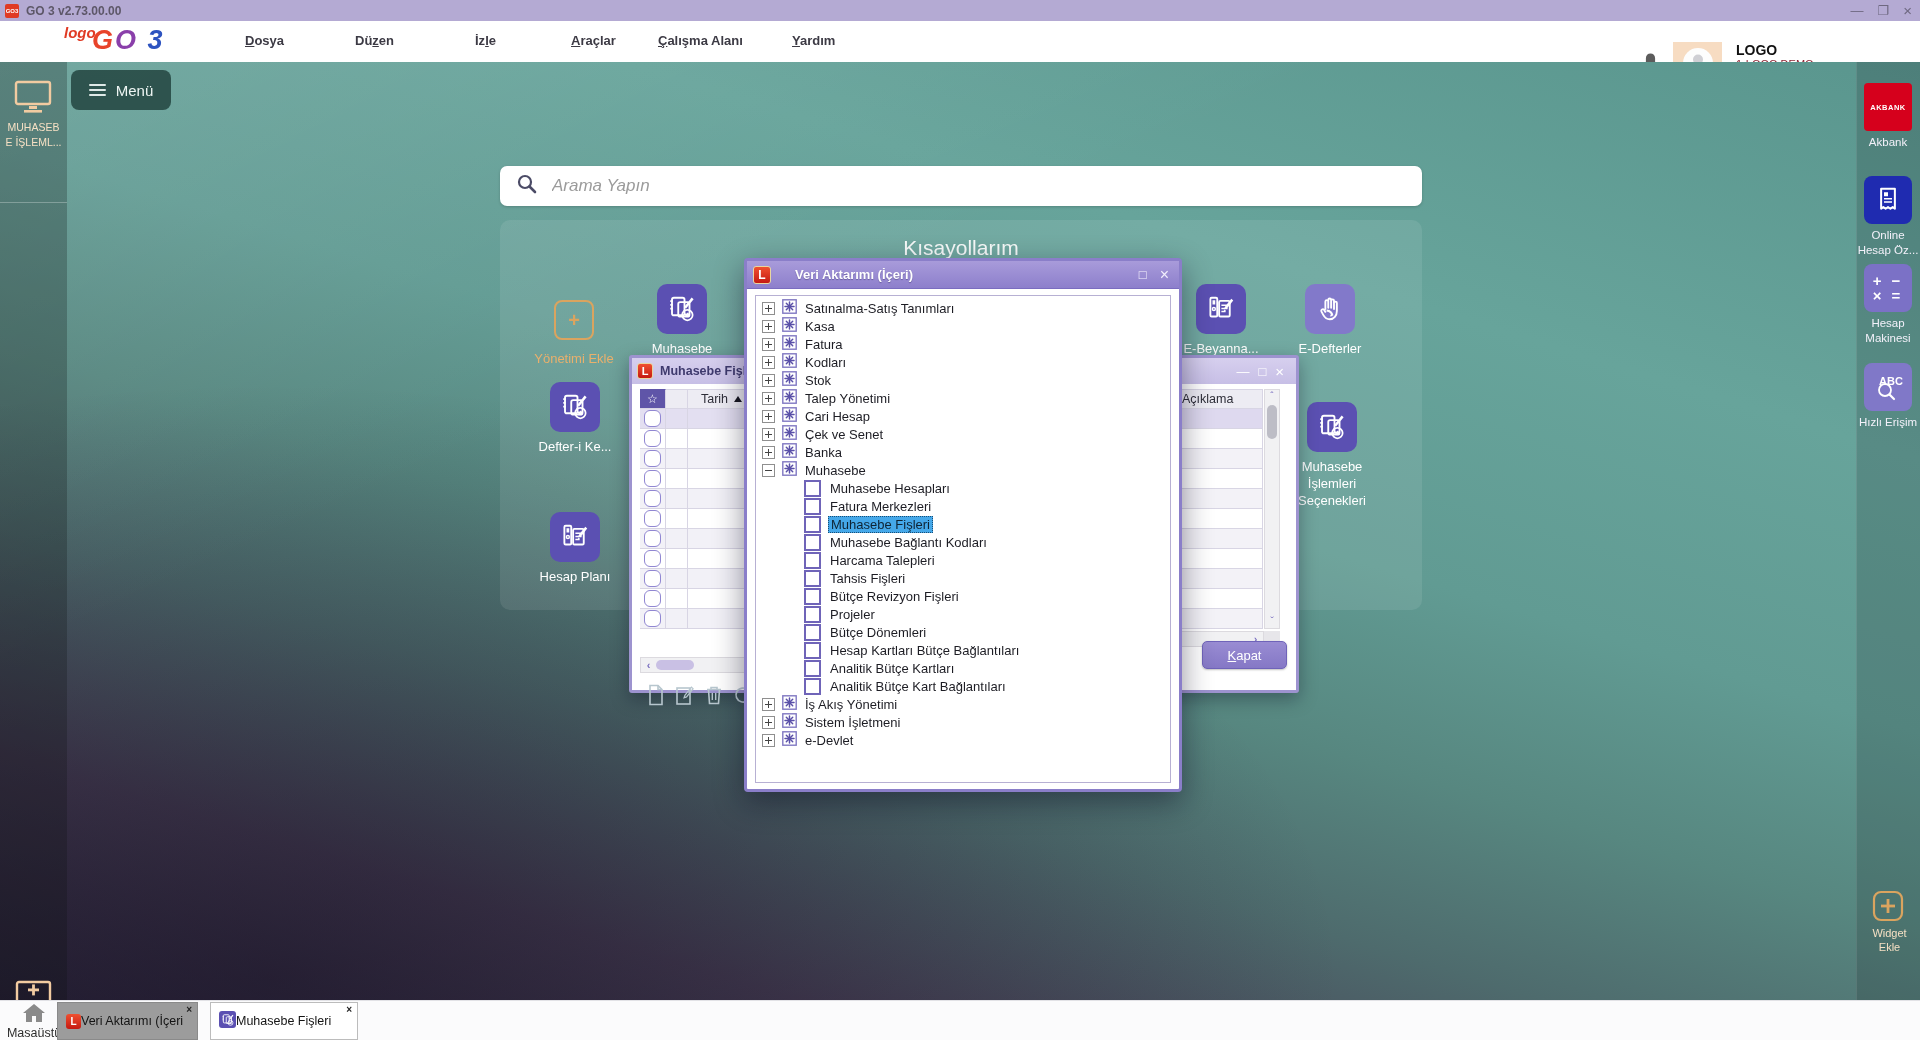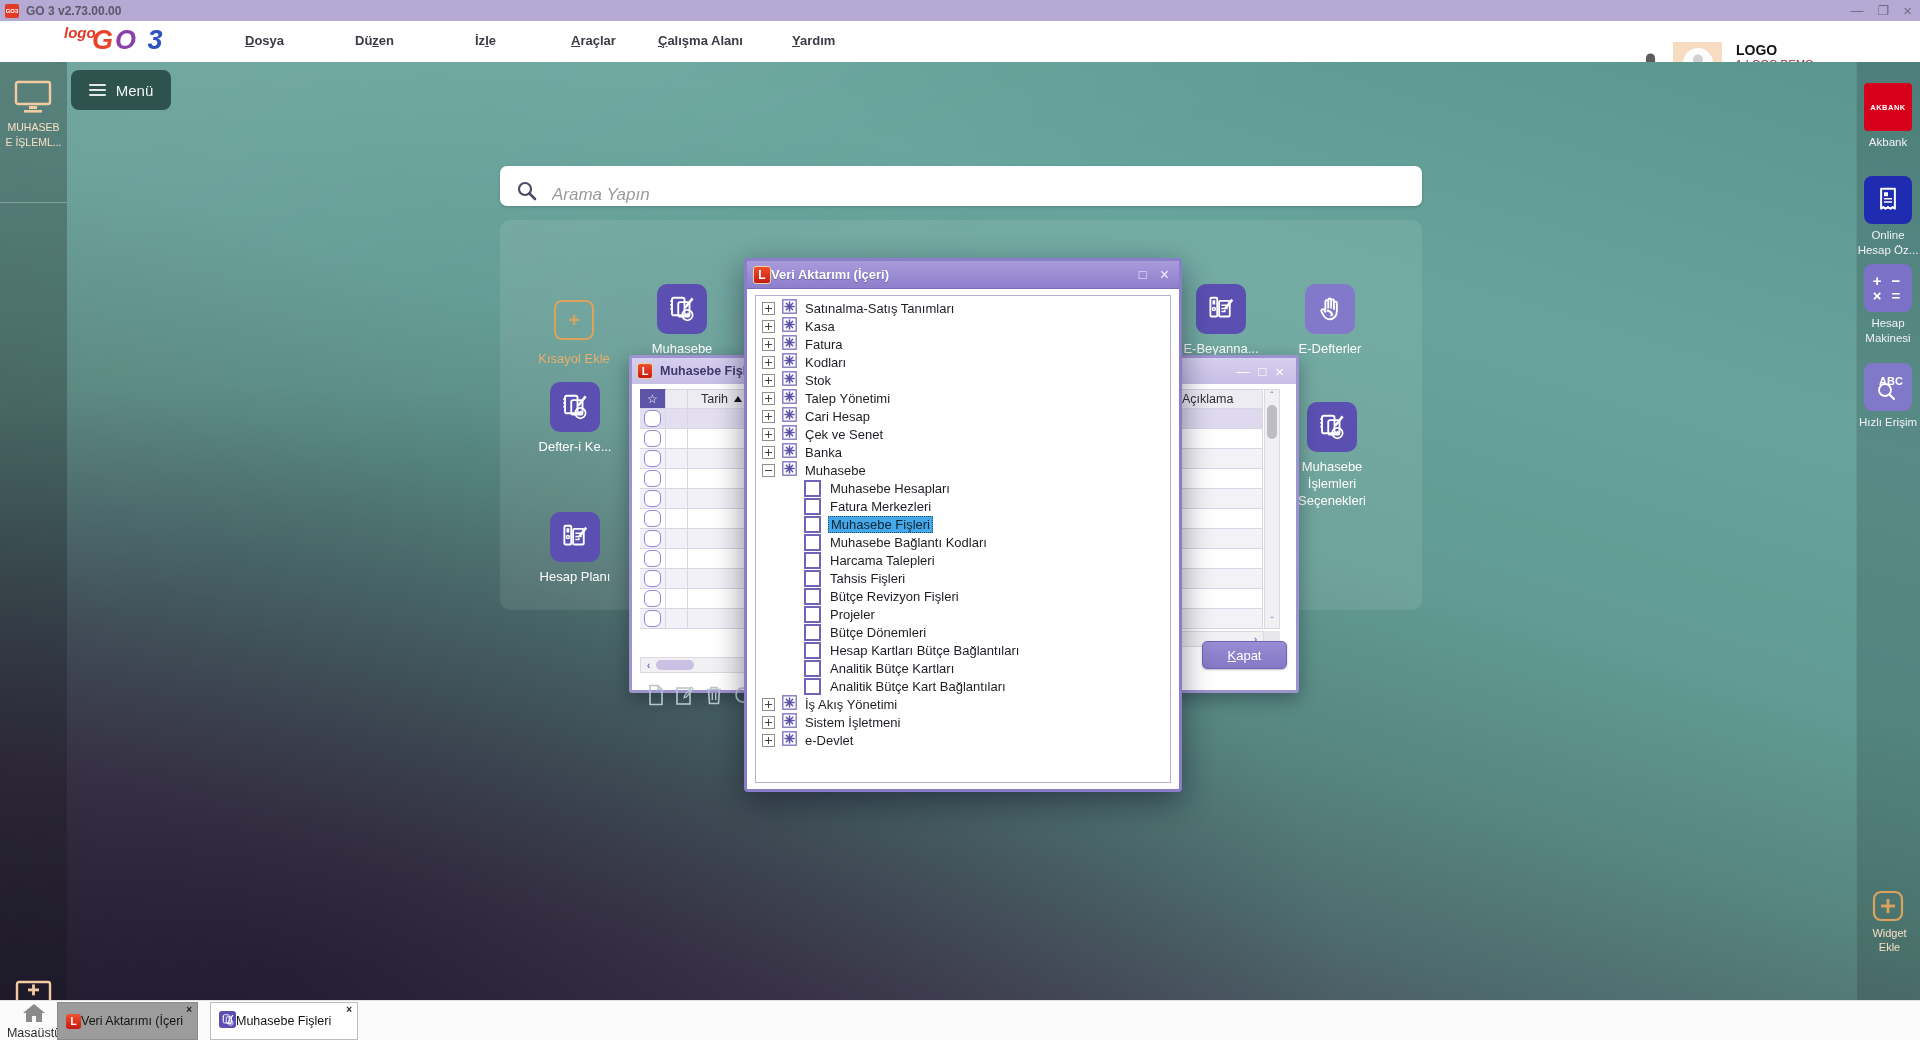--- a/index.html
+++ b/index.html
@@ -46,21 +46,21 @@
   .menu-btn{left:71px;top:70px;width:100px;height:40px;border-radius:8px;background:rgba(30,62,58,.80);
     display:flex;align-items:center;justify-content:center;gap:10px;color:#eef5f3;font-size:15px;cursor:pointer;}
   .hamb{display:inline-block;width:17px;}
   .hamb span{display:block;height:2px;background:#dfe9e7;margin:3px 0;border-radius:1px;}
 
   .rr-item{position:absolute;left:1856px;width:64px;text-align:center;color:#f3f1fa;font-size:11.5px;line-height:15px;}
   .rr-icon{margin:0 auto;width:48px;height:48px;border-radius:8px;display:flex;align-items:center;justify-content:center;flex-direction:column;}
   .rr-label{margin-top:4px;}
 
   
-  .search{left:500px;top:166px;width:922px;height:40px;background:#fff;border-radius:7px;display:flex;align-items:flex-end;
+  .search{left:500px;top:166px;width:922px;height:40px;background:#fff;border-radius:7px;display:flex;align-items:center;
     box-shadow:0 1px 3px rgba(0,0,0,.18);}
   .search input{border:0;outline:0;flex:1;font-size:17px;font-style:italic;color:#555;margin-left:12px;
     font-family:"Liberation Sans",sans-serif;background:transparent;}
   .search input::placeholder{color:#9b9b9b;}
   .search .mag{margin-left:16px;}
 
   
   .panel{left:500px;top:220px;width:922px;height:390px;border-radius:10px;background:rgba(255,255,255,.09);}
   .panel-title{left:500px;top:236px;width:922px;text-align:center;color:rgba(255,255,255,.95);font-size:21px;}
   .sc-item{position:absolute;width:110px;text-align:center;cursor:pointer;}
@@ -95,21 +95,21 @@
   .sb-thumb{height:10px;border-radius:5px;background:#c9c0e4;}
   .vscroll{position:absolute;width:16px;background:#f1f1f3;border:1px solid #dcdadf;box-sizing:border-box;}
   .tool-ic{position:absolute;width:24px;height:24px;}
 
   
   .dialog{left:744px;top:258px;width:432px;height:528px;border:3px solid #8a7ec9;border-radius:4px;background:#fff;
      box-shadow:0 10px 30px rgba(10,8,30,.45);}
   .dlg-tb{height:27px;background:linear-gradient(#a89bda,#8d7fcc);display:flex;align-items:center;position:relative;border-bottom:1px solid #7a6cc0;}
   .dlg-tb .lico{width:18px;height:18px;border-radius:3px;margin-left:6px;background:linear-gradient(#f05030,#c51a12);
      color:#fff;font-size:12px;font-weight:bold;display:flex;align-items:center;justify-content:center;border:1px solid #e8d6a0;box-sizing:border-box;}
-  .dlg-tb .dtitle{margin-left:0;font-size:13px;font-weight:bold;color:#fff;text-shadow:0 1px 1px rgba(40,30,90,.4);}
+  .dlg-tb .dtitle{margin-left:24px;font-size:13px;font-weight:bold;color:#fff;text-shadow:0 1px 1px rgba(40,30,90,.4);}
   .dlg-ctls{position:absolute;right:10px;top:0;height:27px;display:flex;align-items:center;gap:13px;color:#f2effc;}
   .tree-wrap{position:absolute;left:8px;top:34px;width:414px;height:486px;border:1px solid #b7b0d3;background:#fff;overflow:hidden;}
   .tnode{display:flex;align-items:center;height:18px;font-size:13px;color:#1d1d24;}
   .expander{width:11px;height:11px;border:1px solid #8f8f8f;background:#fff;margin-left:6px;position:relative;box-sizing:content-box;}
   .expander:before,.expander.minus:before{content:"";position:absolute;left:2px;top:5px;width:7px;height:1px;background:#444;}
   .expander.plus:after{content:"";position:absolute;left:5px;top:2px;width:1px;height:7px;background:#444;}
   .modicon{margin-left:7px;}
   .tlabel{margin-left:8px;white-space:nowrap;}
   .tchk{width:13px;height:13px;border:2px solid #6f64b8;background:#fff;margin-left:48px;flex:none;}
   .clabel{margin-left:9px;white-space:nowrap;}
@@ -272,24 +272,25 @@
     <span class="mag">
       <svg width="22" height="22" viewBox="0 0 22 22">
           <circle cx="9" cy="9" r="6" fill="none" stroke="#4b4b66" stroke-width="2.2"></circle>
           <line x1="13.5" y1="13.5" x2="19" y2="19" stroke="#4b4b66" stroke-width="2.6" stroke-linecap="round"></line>
         </svg>
     </span>
     <input type="text" placeholder="Arama Yapın" style="">
   </div>
 
   <div class="abs panel"></div>
+  <div class="abs panel-title">Kısayollarım</div>
   <div id="shortcut-items">
       <div class="sc-item abs" style="left: 519px; top: 296px;">
         <div class="sc-icon outline" style="margin: 4px auto 0px;">+</div>
-        <div class="sc-label tan" style="margin-top: 10px;">Kısayol Ekle</div>
+        <div class="sc-label tan" style="margin-top: 10px;">Yönetimi Ekle</div>
       </div>
       <div class="sc-item abs" style="left: 627px; top: 284px;">
         <div class="sc-icon">
           <svg width="30" height="30" viewBox="0 0 24 24">
             <rect x="4" y="3" width="10" height="14" rx="1.5" fill="none" stroke="#fff" stroke-width="1.5"></rect>
             <rect x="2.6" y="5" width="2" height="1.4" fill="#fff"></rect>
             <rect x="2.6" y="8" width="2" height="1.4" fill="#fff"></rect>
             <rect x="2.6" y="11" width="2" height="1.4" fill="#fff"></rect>
             <rect x="9" y="6.5" width="9" height="11.5" rx="1.5" fill="none" stroke="#fff" stroke-width="1.5"></rect>
             <path d="M20.5 3.5l-6 7.5" stroke="#fff" stroke-width="2"></path>

